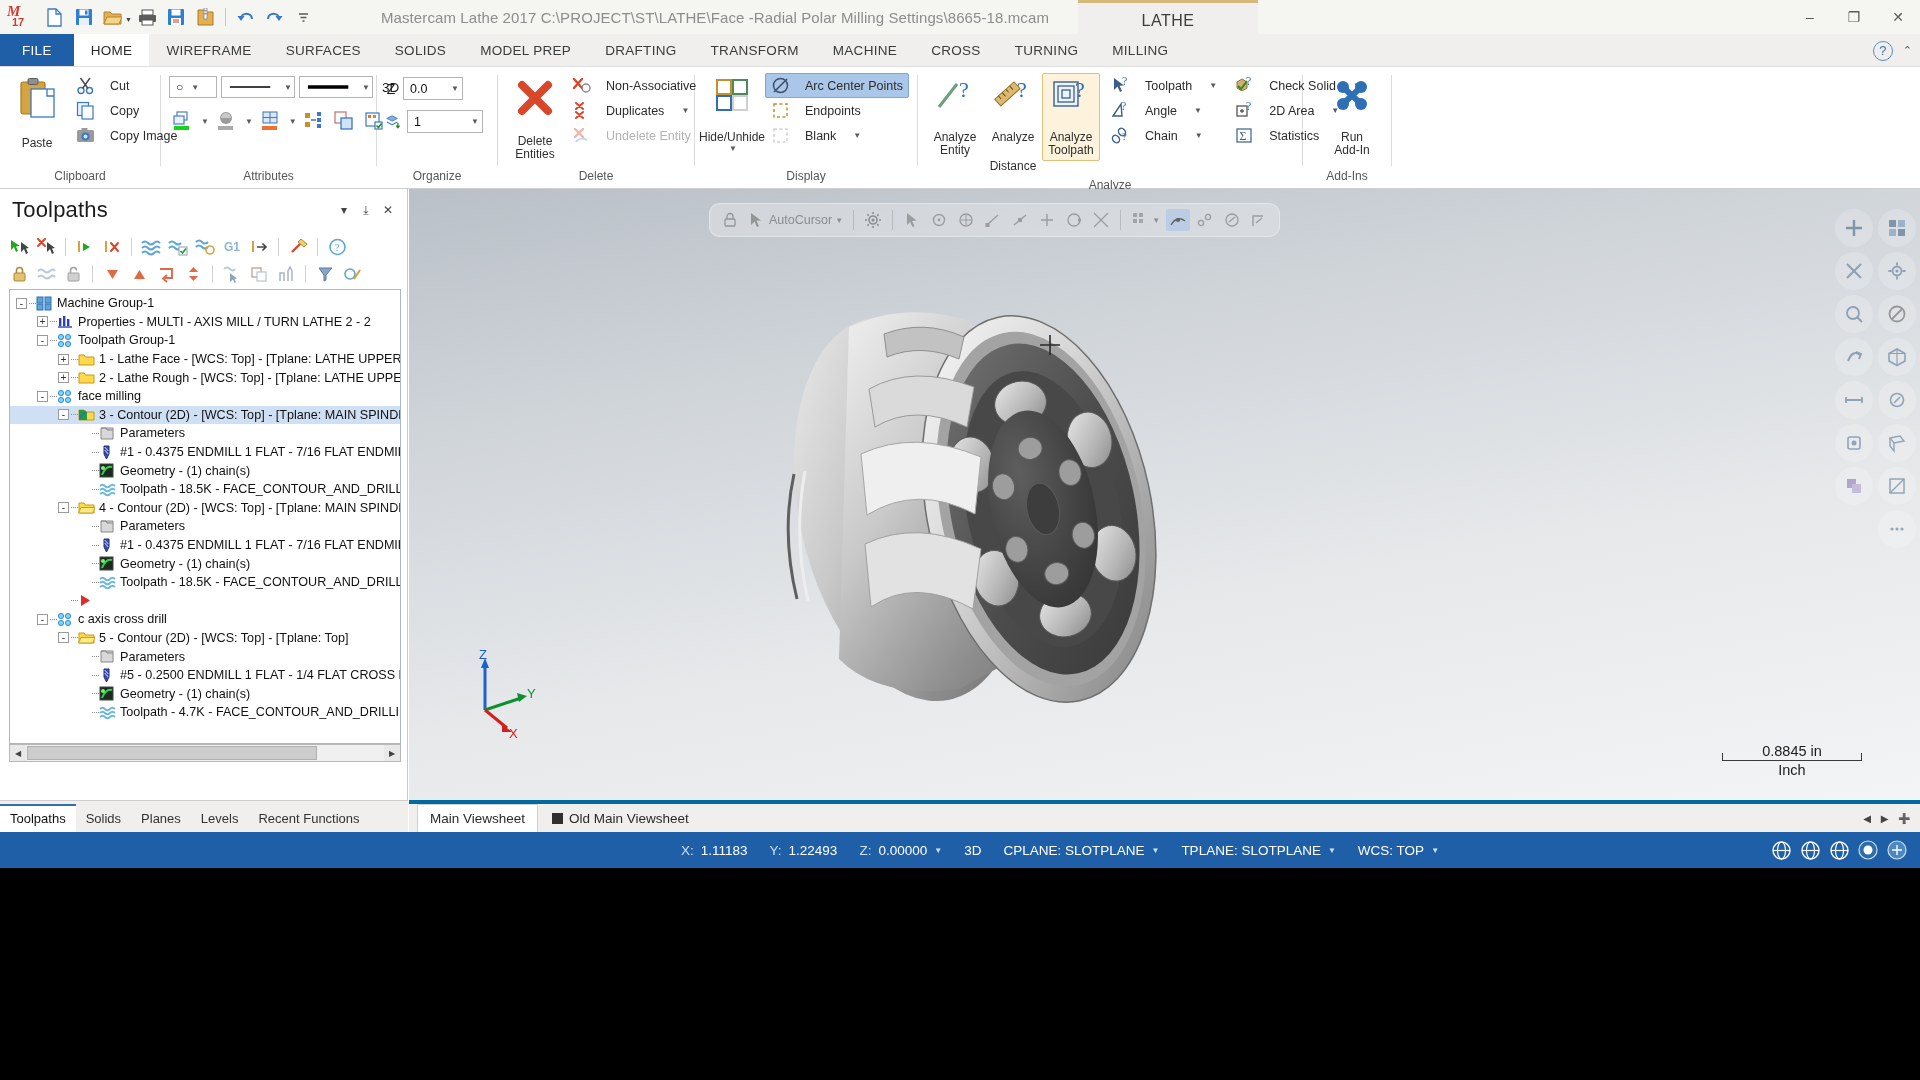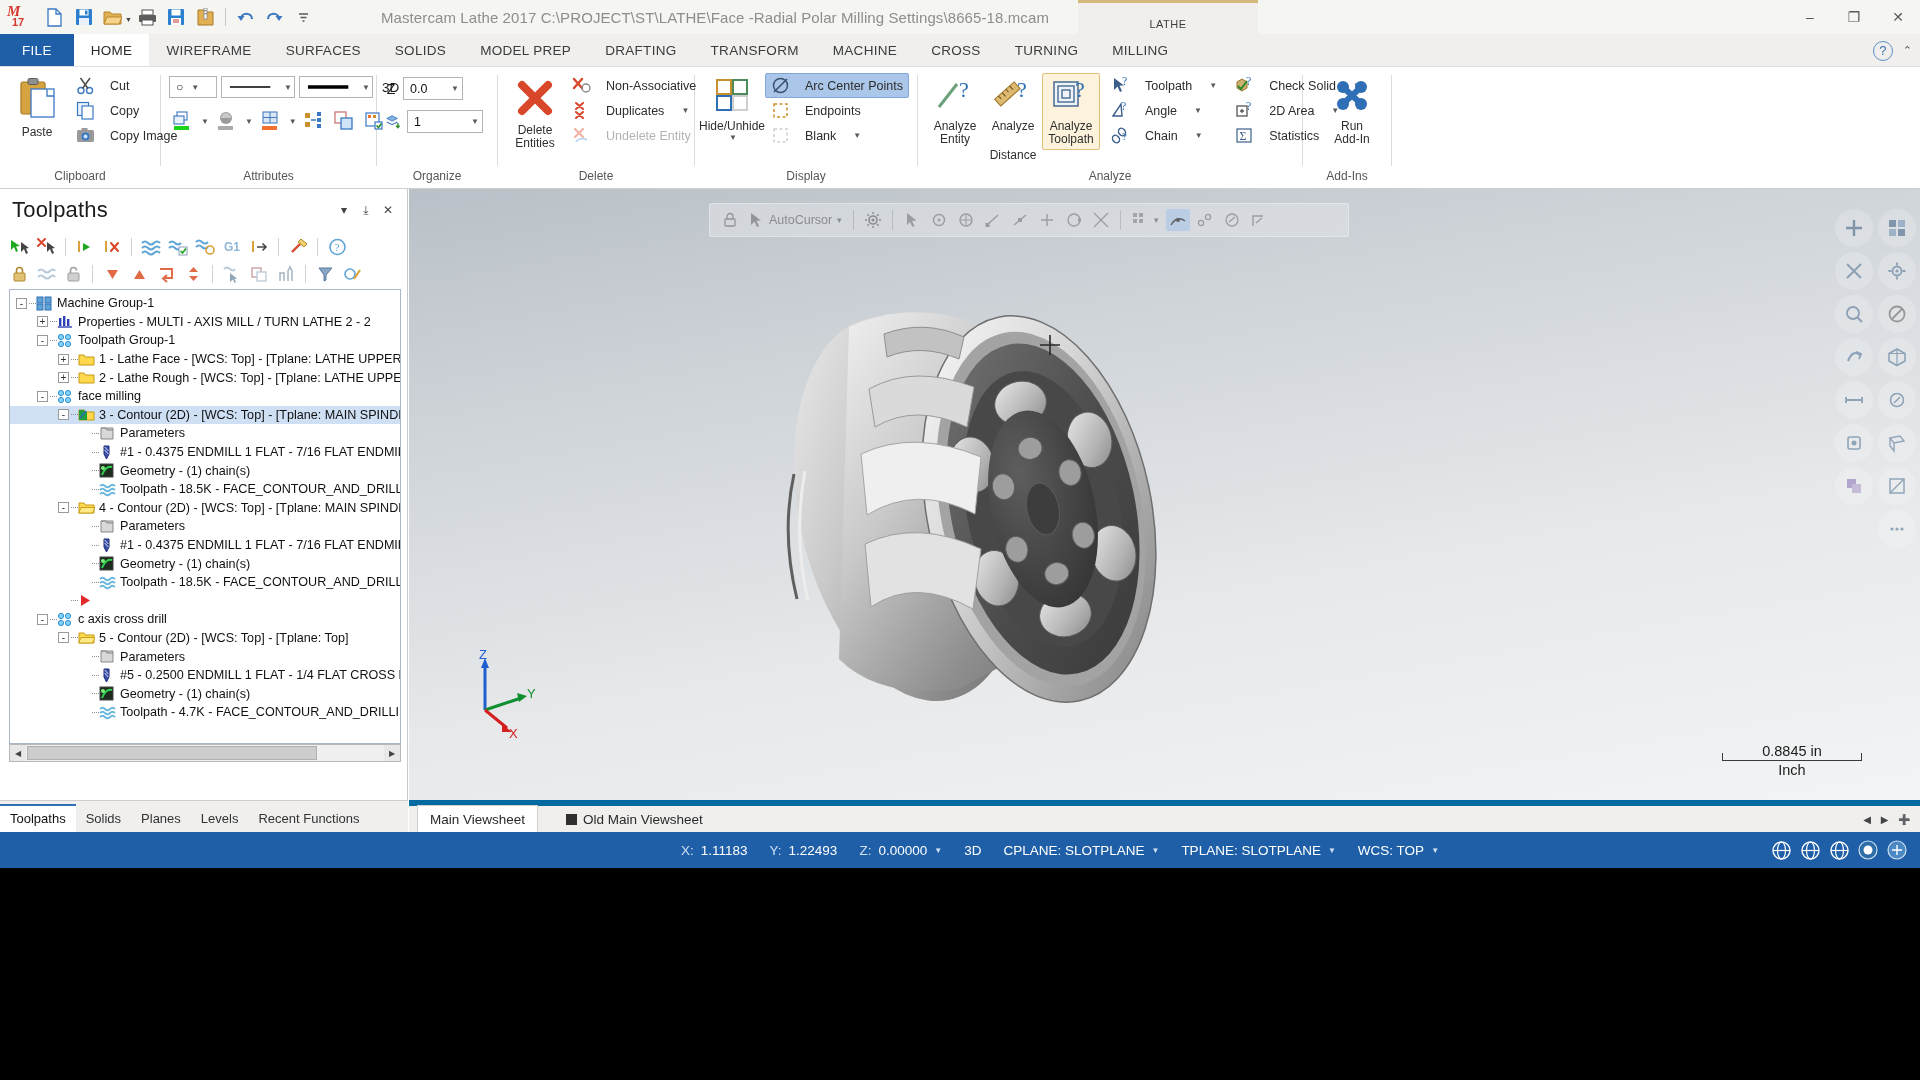--- a/index.html
+++ b/index.html
@@ -38,21 +38,21 @@
     flex: 0 0 auto; margin-left: 64px;
     font-size: 15px; color: #8d8d8d; white-space: nowrap;
     letter-spacing: 0.1px;
   }
   .ctx-tab-group {
     position:absolute; left: 1078px; top: 0; width: 180px; height: 34px;
     background: #f0efee;
     border-top: 3px solid #d5b97c;
     display:flex; align-items:flex-end; justify-content:center;
   }
-  .ctx-tab-group span { font-size:11px; color:#3d3d3d; letter-spacing:.5px; padding-bottom:4px;}
+  .ctx-tab-group span { font-size:16px; color:#3d3d3d; letter-spacing:.5px; padding-bottom:4px;}
   .win-ctl {
     position:absolute; right:0; top:0; height:34px; display:flex; align-items:center;
   }
   .win-btn { width:44px; height:34px; display:flex;align-items:center;justify-content:center; color:#5a5a5a; font-size:14px; cursor:pointer;}
 
   
   .ribbon-tabs {
     position:absolute; left:0; top:34px; width:1920px; height:33px;
     background:#f0efee;
     display:flex; align-items:stretch;
@@ -84,21 +84,21 @@
   .rgroup-title {
     height:20px; font-size:12px; color:#575757; text-align:center; line-height:16px;
     position:relative;
   }
   .rgroup-sep { width:1px; background:#dcdcdc; margin:8px 0 22px 0; }
 
   .bigbtn {
     display:flex; flex-direction:column; align-items:center; justify-content:flex-start;
     min-width:58px; padding:3px 5px; cursor:pointer; border:1px solid transparent; border-radius:2px;
   }
-  .bigbtn .lbl { font-size:12px; color:#2f2f2f; text-align:center; line-height:13px; margin-top:5px;}
+  .bigbtn .lbl { font-size:12px; color:#2f2f2f; text-align:center; line-height:13px; margin-top:16px;}
   .smallbtn {
     display:flex; align-items:center; gap:15px; padding:2px 5px; cursor:pointer;
     border:1px solid transparent; border-radius:2px; height:25px;
   }
   .smallbtn .lbl { font-size:12.5px; color:#2c2c2c; white-space:nowrap; }
   .smallbtn.disabled .lbl { color:#b3b3b3; }
   .smallbtn.sel { background:#aac7ea; border-color:#7fa8d8; }
   .caret { font-size:8px; color:#5a5a5a; margin-left:2px; }
   .col { display:flex; flex-direction:column; justify-content:center; }
 
@@ -165,22 +165,22 @@
   .tp-tab { padding:5px 10px 6px 10px; font-size:13px; color:#333; cursor:pointer; }
   .tp-tab.active { background:#ffffff; border-top:2px solid #2e6fb5; color:#111; }
 
   
   .viewport {
     position:absolute; left:409px; top:189px; width:1511px; height:611px;
     background: linear-gradient(170deg,#b9c0c7 0%, #cfd4d9 28%, #e6e8ea 62%, #f3f4f5 100%);
     overflow:hidden;
   }
   .autocursor-bar {
-    position:absolute; left:300px; top:14px; width:640px; height:34px;
-    background:rgba(226,228,231,.55); border:1px solid rgba(255,255,255,.35); border-radius:3px;
+    position:absolute; left:300px; top:14px; width:571px; height:34px;
+    background:rgba(226,228,231,.55); border:1px solid rgba(255,255,255,.35); border-radius:11px;
     display:flex; align-items:center; padding:0 8px; gap:3px;
   }
   .ac-item { display:flex;align-items:center;gap:3px; opacity:.45; cursor:pointer; padding:2px 3px;}
   .ac-item .lbl { font-size:12.5px; color:#2f2f2f; }
   .ac-ico { width:18px; height:18px; }
   .ac-sep { width:1px;height:20px;background:rgba(120,120,120,.3); margin:0 4px;}
   .ac-hl { background:rgba(150,190,235,.55); border-radius:2px; opacity:.8;}
 
   .right-tools {
     position:absolute; right:4px; top:20px; width:92px;
@@ -199,21 +199,21 @@
   .scale-ind { position:absolute; right:58px; bottom:22px; text-align:center; }
   .scale-line { width:140px; height:1px; background:#3a3a3a; position:relative;}
   .scale-line:before,.scale-line:after{content:"";position:absolute;width:1px;height:7px;background:#3a3a3a;top:-7px;}
   .scale-line:before{left:0;} .scale-line:after{right:0;}
   .scale-val { font-size:14.5px; color:#1c1c1c; margin-bottom:1px;}
   .scale-unit { font-size:14.5px; color:#1c1c1c; margin-top:1px;}
 
   
   .vs-tabs {
     position:absolute; left:409px; top:800px; width:1511px; height:32px;
-    background:#f0efee; border-top:6px solid #0369a1; display:flex; align-items:center; padding-left:8px; gap:16px;
+    background:#f0efee; border-top:4px solid #0369a1; display:flex; align-items:center; padding-left:8px; gap:2px;
   }
   .vs-tab { padding:6px 12px; font-size:13.5px; color:#2a2a2a; cursor:pointer; display:flex;align-items:center;gap:6px;}
   .vs-tab.active { background:#ffffff; border:1px solid #d0d0d0; border-bottom:none; }
   .vs-sq { width:11px;height:11px;background:#2f2f2f; }
   .vs-nav { position:absolute; right:6px; display:flex; align-items:center; gap:4px;}
   .vs-nav span { font-size:10px; color:#444; cursor:pointer; padding:2px 3px;}
 
   
   .statusbar {
     position:absolute; left:0; top:832px; width:1920px; height:36px;

